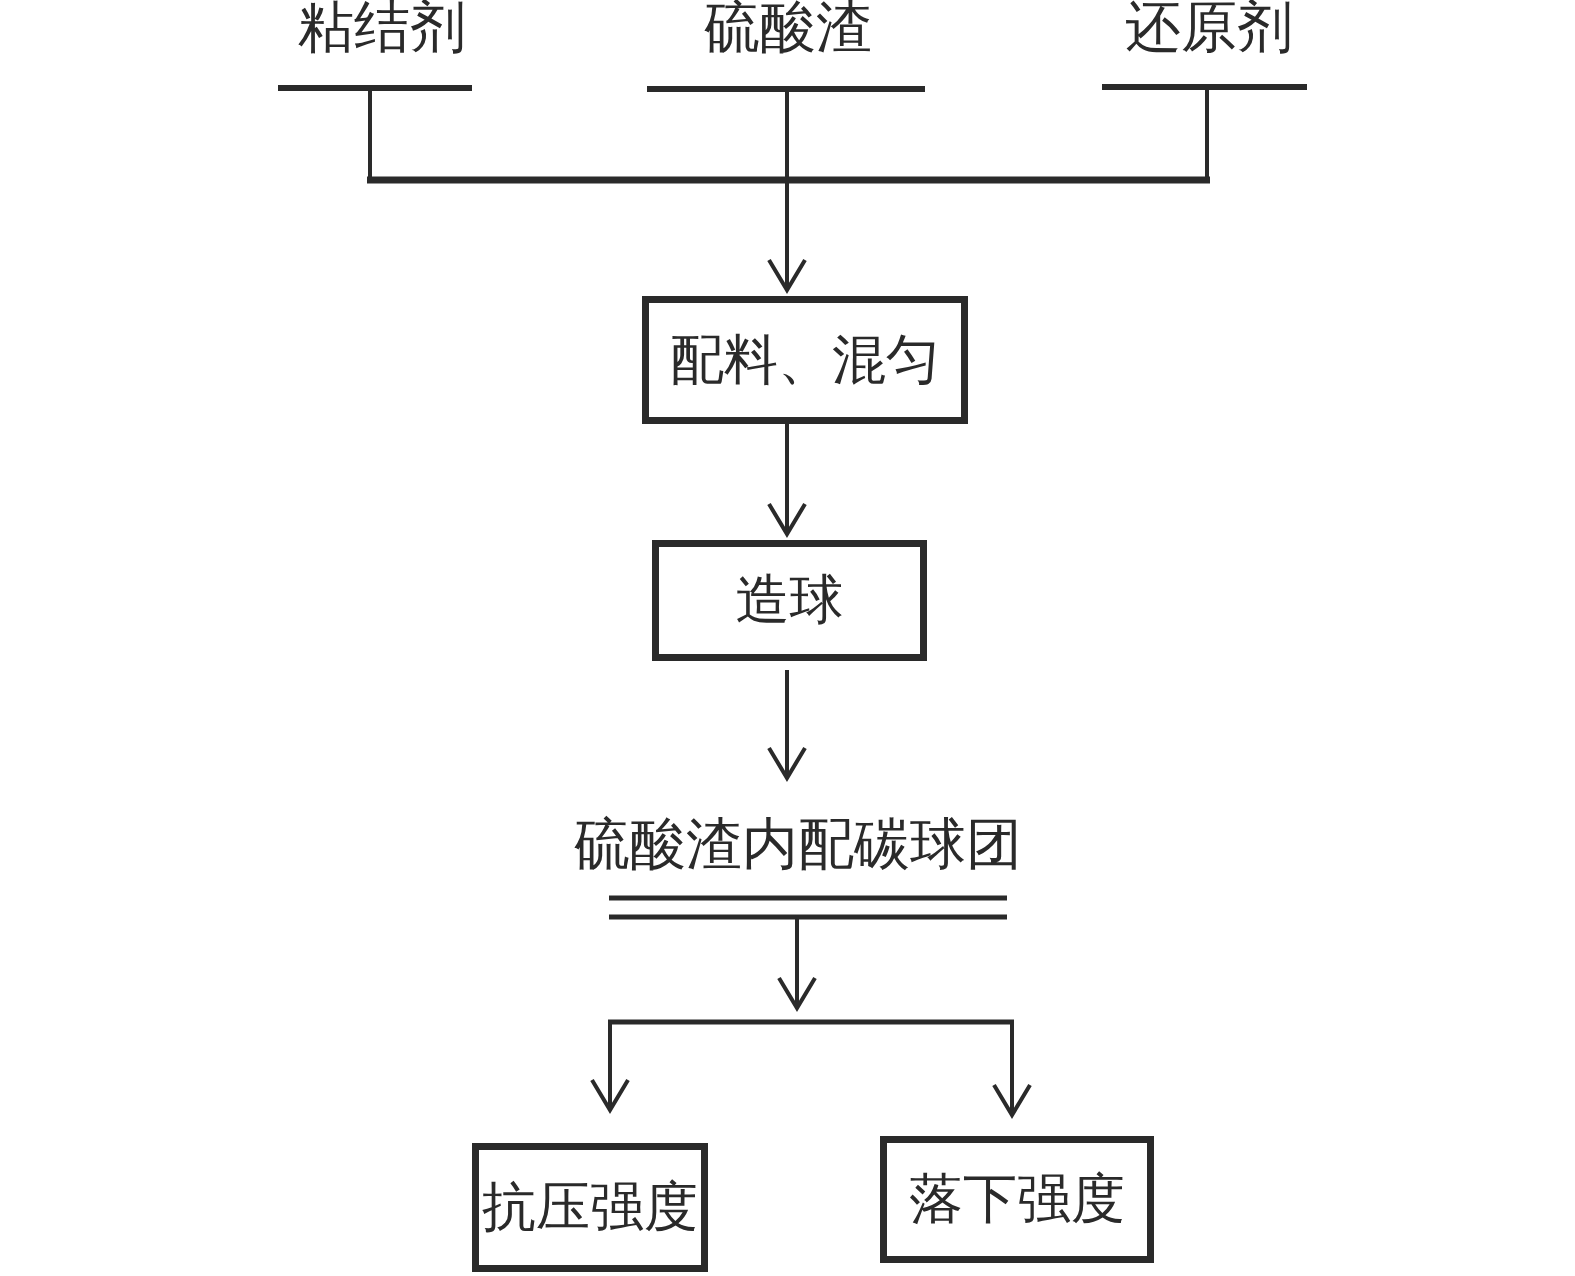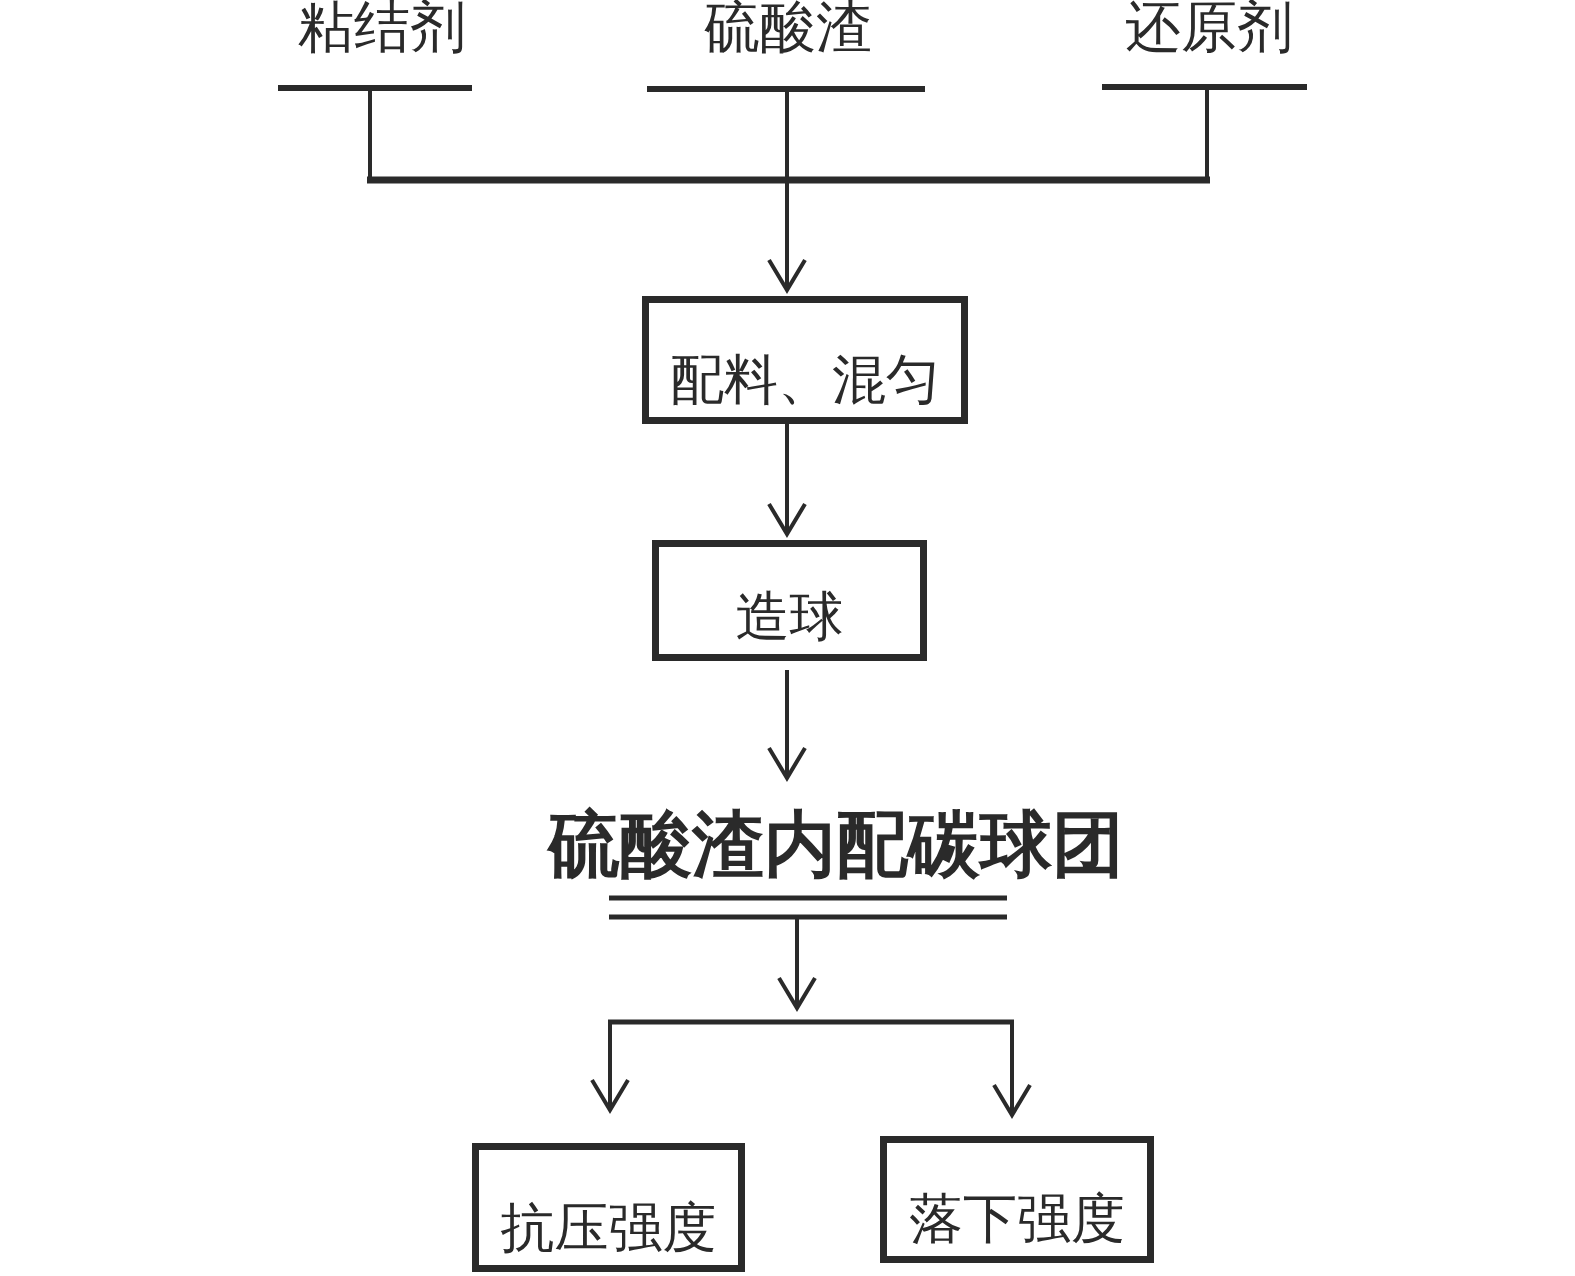--- a/index.html
+++ b/index.html
@@ -30,32 +30,32 @@
     width: 300px;
     text-align: center;
     font-size: 56px;
     line-height: 62px;
     white-space: nowrap;
     color: var(--text);
   }
   .product-label {
     position: absolute;
     width: 500px;
-    font-size: 72px;
+    text-align: center;
+    font-size: 56px;
     line-height: 64px;
     white-space: nowrap;
     color: var(--text);
-    font-weight: bold;
   }
   .fbox {
     position: absolute;
     border: 7px solid var(--line);
     background: var(--bg);
     display: flex;
-    align-items: flex-end;
+    align-items: center;
     justify-content: center;
     font-size: 54px;
     white-space: nowrap;
     color: var(--text);
   }
 </style>
 </head>
 <body>
 
 <div id="canvas">
@@ -98,20 +98,20 @@
 
   <div class="fbox" style="left:642px; top:296px; width:326px; height:128px;">
     <span>配料、混匀</span>
   </div>
   <div class="fbox" style="left:652px; top:540px; width:275px; height:121px;">
     <span>造球</span>
   </div>
 
   <div class="product-label" style="left:548px; top:812px;">硫酸渣内配碳球团</div>
 
-  <div class="fbox" style="left:472px; top:1143px; width:273px; height:129px;">
+  <div class="fbox" style="left:472px; top:1143px; width:236px; height:129px;">
     <span>抗压强度</span>
   </div>
   <div class="fbox" style="left:868px; top:1136px; width:274px; height:127px;margin-left:12px;">
     <span>落下强度</span>
   </div>
 
 </div>
 
 </body></html>

